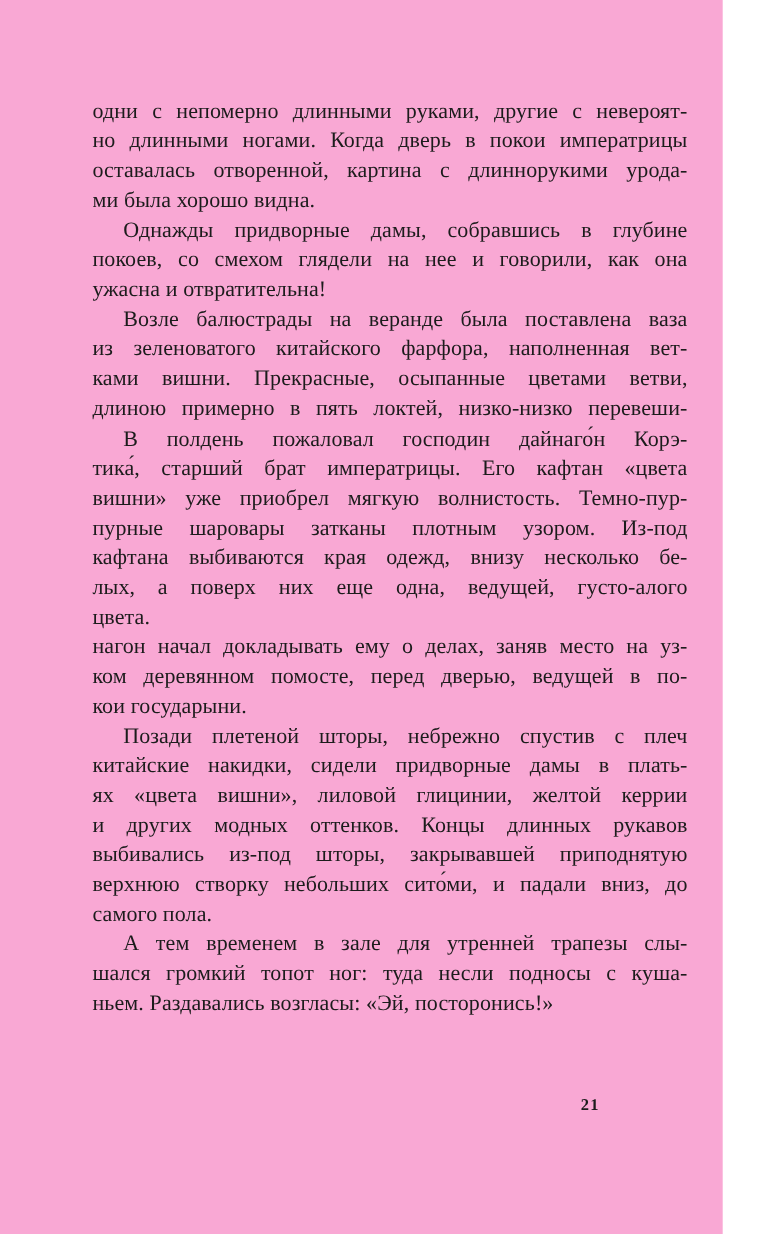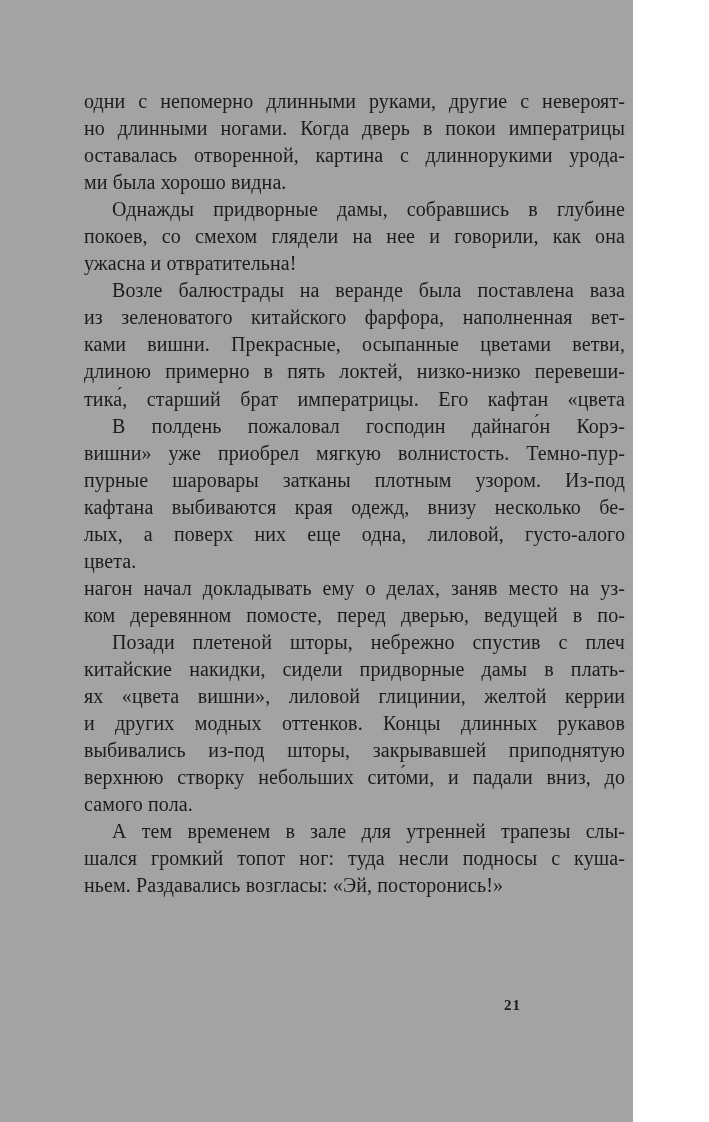--- a/index.html
+++ b/index.html
@@ -10,21 +10,22 @@
     overflow: hidden;
   }
   body {
     background: #ffffff;
     font-family: "Liberation Serif", "DejaVu Serif", serif;
   }
   .book-page {
     position: relative;
     width: 633px;
     height: 1122px;
-    background: #a3a3a3;
+    background: #f9a8d4;
+    padding-left: 24px;
   }
   .text-block {
     position: absolute;
     left: 84px;
     top: 88px;
     width: 541px;
     color: #1c1c1c;
     font-size: 20px;
     line-height: 27.05px;
     letter-spacing: 0.1px;
@@ -71,31 +72,32 @@
         <div class="line">покоев, со смехом глядели на нее и говорили, как она</div>
         <div class="line last">ужасна и отвратительна!</div>
       </div>
       <div class="paragraph">
         <div class="line indent">Возле балюстрады на веранде была поставлена ваза</div>
         <div class="line">из зеленоватого китайского фарфора, наполненная вет-</div>
         <div class="line">ками вишни. Прекрасные, осыпанные цветами ветви,</div>
         <div class="line">длиною примерно в пять локтей, низко-низко перевеши-</div>
       </div>
       <div class="paragraph">
+        <div class="line indent">В полдень пожаловал господин дайнаго́н Корэ-</div>
         <div class="line">тика́, старший брат императрицы. Его кафтан «цвета</div>
-        <div class="line indent">В полдень пожаловал господин дайнаго́н Корэ-</div>
         <div class="line">вишни» уже приобрел мягкую волнистость. Темно-пур-</div>
         <div class="line">пурные шаровары затканы плотным узором. Из-под</div>
         <div class="line">кафтана выбиваются края одежд, внизу несколько бе-</div>
-        <div class="line">лых, а поверх них еще одна, лиловой, густо-алого</div>
+        <div class="line">лых, а поверх них еще одна, ведущей, густо-алого</div>
         <div class="line last">цвета.</div>
       </div>
       <div class="paragraph">
         <div class="line">нагон начал докладывать ему о делах, заняв место на уз-</div>
         <div class="line">ком деревянном помосте, перед дверью, ведущей в по-</div>
+        <div class="line last">кои государыни.</div>
       </div>
       <div class="paragraph">
         <div class="line indent">Позади плетеной шторы, небрежно спустив с плеч</div>
         <div class="line">китайские накидки, сидели придворные дамы в плать-</div>
         <div class="line">ях «цвета вишни», лиловой глицинии, желтой керрии</div>
         <div class="line">и других модных оттенков. Концы длинных рукавов</div>
         <div class="line">выбивались из-под шторы, закрывавшей приподнятую</div>
         <div class="line">верхнюю створку небольших сито́ми, и падали вниз, до</div>
         <div class="line last">самого пола.</div>
       </div>

